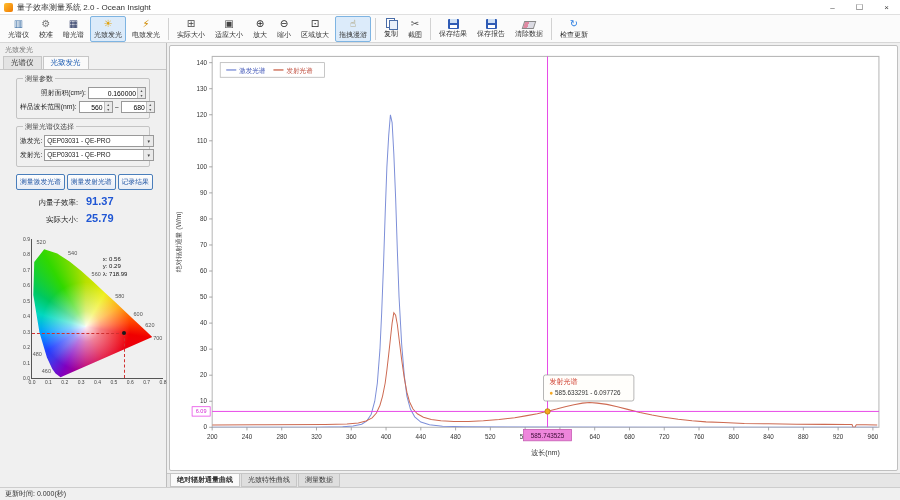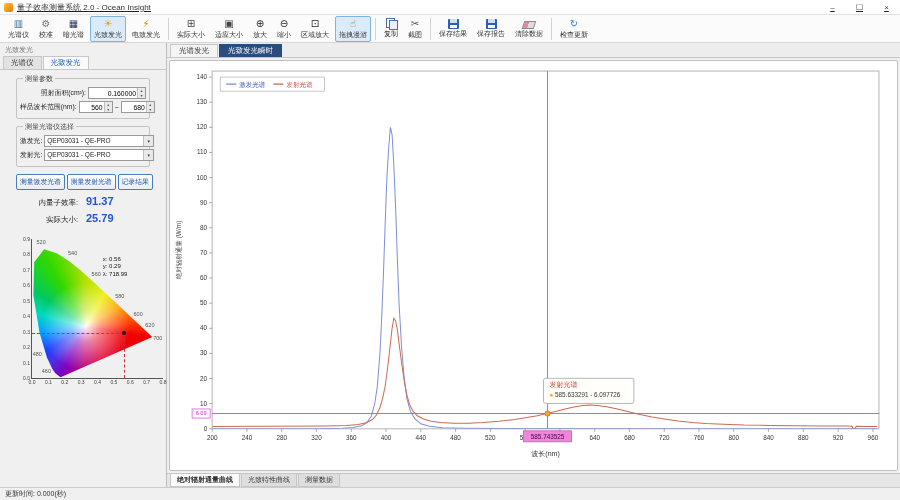--- a/index.html
+++ b/index.html
@@ -1,20 +1,20 @@
 <!DOCTYPE html>
 <html><head>
 <meta charset="utf-8">
 <style>
   *{box-sizing:border-box;margin:0;padding:0;}
   html,body{width:900px;height:500px;overflow:hidden;}
   body{font-family:"Liberation Sans","DejaVu Sans",sans-serif;background:#f0f0f0;font-size:8px;color:#222;-webkit-user-select:none;user-select:none;}
 
   
-  .titlebar{height:15px;background:#fff;border-bottom:1px solid #e0e0e0;display:flex;align-items:center;padding-left:4px;text-decoration:underline;}
+  .titlebar{height:15px;background:#fff;border-bottom:1px solid #e0e0e0;display:flex;align-items:center;padding-left:4px;}
   .app-icon{width:9px;height:9px;border-radius:2px;background:linear-gradient(135deg,#ffc030,#f07800);margin-right:4px;flex:none;}
   .title-text{flex:1;font-size:8px;color:#333;white-space:nowrap;}
   .win-btns{display:flex;height:100%;}
   .win-btn{width:27px;display:flex;align-items:center;justify-content:center;font-size:8px;color:#444;}
 
   
   .toolbar{height:28px;background:#fbfbfb;border-bottom:1px solid #d7d7d7;display:flex;align-items:center;padding:0 3px;}
   .tool{display:flex;flex-direction:column;align-items:center;justify-content:center;height:26px;padding:0 3px;border:1px solid transparent;border-radius:2px;margin:0 1px;}
   .tool.selected{background:#dcebfa;border-color:#7eb4e2;}
   .ticon{height:13px;line-height:13px;font-size:10px;display:flex;align-items:center;justify-content:center;}
@@ -288,24 +288,20 @@
             <span class="cie-wl" style="left: 96%; top: 71%;">700</span>
             <span class="cie-wl" style="left: 4%; top: 83%;">480</span>
             <span class="cie-wl" style="left: 11%; top: 95%;">460</span>
           </div>
       </div>
 
     </div>
   </div>
 
   <div class="main-col">
-    <div class="main-tabs" id="main-tabs">
-        <div class="mtab">光谱发光</div>
-        <div class="mtab selected">光致发光瞬时</div>
-      </div>
     <div class="chart-area">
       <div class="chart-box">
         <svg id="chart-svg" viewBox="0 0 724 407" preserveAspectRatio="none">
             <defs>
               <clipPath id="pc">
                 <rect x="42" y="10" width="664" height="356"></rect>
               </clipPath>
             </defs>
             <rect x="42" y="10" width="664" height="356" fill="none" stroke="#b5b5b5" stroke-width="1"></rect>
             <line x1="42" y1="366" x2="42" y2="369" stroke="#888" stroke-width="0.7"></line>

